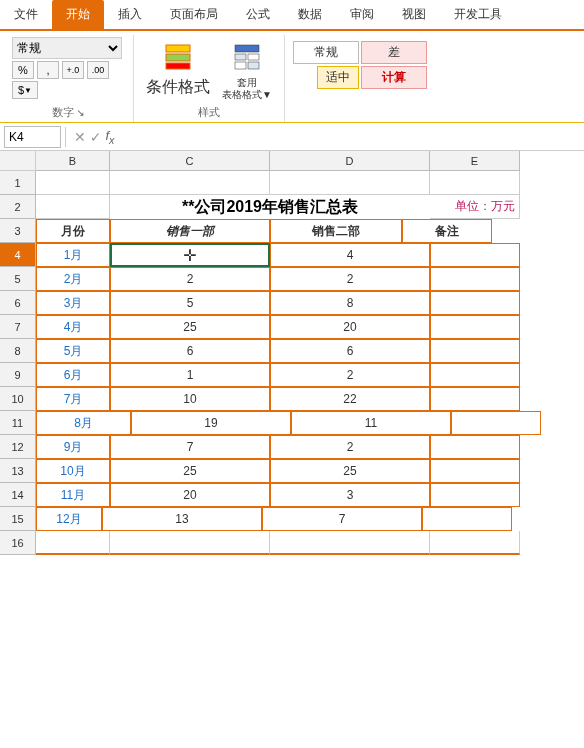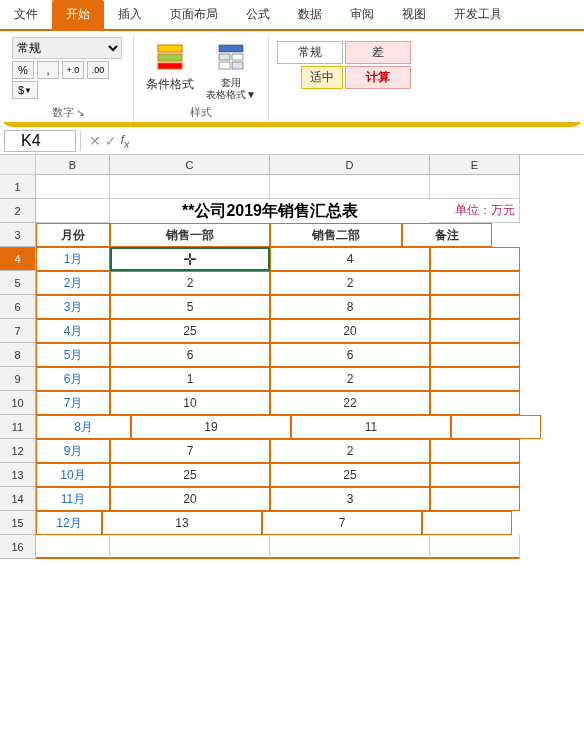--- a/index.html
+++ b/index.html
@@ -1,19 +1,19 @@
 <!DOCTYPE html>
 <html><head>
   <meta charset="utf-8">
   <style>
     * { margin: 0; padding: 0; box-sizing: border-box; }
     body { font-family: 'SimSun', 'Microsoft YaHei', sans-serif; font-size: 12px; background: #fff; width: 584px; height: 748px; overflow: hidden; }
 
     
-    .ribbon { background: #86efac; border-bottom: 5px solid #eab308; border-radius: 13px; }
+    .ribbon { background: #86efac; border-bottom: 1px solid #eab308; }
     .ribbon-tabs { display: flex; background: #fff; }
     .ribbon-tab {
       padding: 6px 14px;
       font-size: 12px;
       cursor: pointer;
       color: #333;
       border: none;
       background: transparent;
     }
     .ribbon-tab.active {
@@ -91,24 +91,24 @@
 
     
     .formula-bar {
       display: flex; align-items: center;
       padding: 3px 4px;
       border-bottom: 1px solid #ccc;
       background: #fff;
       height: 28px;
     }
     .cell-ref {
-      width: 72px;
+      width: 57px;
       border: 1px solid #bbb;
-      padding: 2px 16px;
-      font-size: 16px;
+      padding: 2px 4px;
+      font-size: 12px;
       height: 22px;
     }
     .formula-divider { width: 1px; background: #ccc; height: 20px; margin: 0 4px; }
     .formula-icons { display: flex; gap: 4px; align-items: center; padding: 0 4px; color: #666; font-size: 14px; }
     .formula-input {
       flex: 1;
       border: none;
       outline: none;
       font-size: 12px;
       height: 22px;
@@ -243,21 +243,21 @@
     <div class="ribbon-group">
       <div style="display:flex;gap:4px;align-items:flex-start;margin-top:4px;">
         <div class="icon-btn">
           <div class="icon-shape" style="font-size:16px;">
             <svg width="28" height="28" viewBox="0 0 28 28">
               <rect x="2" y="2" width="24" height="7" fill="#ffcc00" stroke="#e36c09" stroke-width="1"></rect>
               <rect x="2" y="11" width="24" height="7" fill="#92d050" stroke="#e36c09" stroke-width="1"></rect>
               <rect x="2" y="20" width="24" height="6" fill="#ff0000" stroke="#e36c09" stroke-width="1"></rect>
             </svg>
           </div>
-          <span style="font-size:12px;line-height:1.2;">条件格式</span>
+          <span style="font-size:16px;line-height:1.2;">条件格式</span>
         </div>
         <div class="icon-btn">
           <div class="icon-shape" style="font-size:16px;">
             <svg width="28" height="28" viewBox="0 0 28 28">
               <rect x="2" y="2" width="24" height="7" fill="#4472c4" stroke="#333" stroke-width="0.5"></rect>
               <rect x="2" y="11" width="11" height="6" fill="#dce6f1" stroke="#333" stroke-width="0.5"></rect>
               <rect x="15" y="11" width="11" height="6" fill="#fff" stroke="#333" stroke-width="0.5"></rect>
               <rect x="2" y="19" width="11" height="7" fill="#fff" stroke="#333" stroke-width="0.5"></rect>
               <rect x="15" y="19" width="11" height="7" fill="#dce6f1" stroke="#333" stroke-width="0.5"></rect>
             </svg>
@@ -345,21 +345,21 @@
           <span class="unit-text">单位：万元</span>
         </div>
       </div>
 
       <div style="position:absolute;top:24px;left:74px;width:320px;height:24px;display:flex;align-items:center;justify-content:center;pointer-events:none;">
         <span class="title-text">**公司2019年销售汇总表</span>
       </div>
 
       <div class="grid-row">
         <div class="grid-cell table-header-cell" style="width:74px;">月份</div>
-        <div class="grid-cell table-header-cell" style="width:160px;">销售一部</div>
+        <div class="grid-cell table-header-cell" style="width:160px;font-style:italic;">销售一部</div>
         <div class="grid-cell table-header-cell" style="width:132px;">销售二部</div>
         <div class="grid-cell table-header-cell" style="width:90px;">备注</div>
       </div>
 
       <div class="grid-row">
         <div class="grid-cell table-month-cell" style="width:74px;">1月</div>
         <div class="grid-cell table-data-cell selected" style="width:160px;">
           <span style="font-size:16px;cursor:move;">✛</span>
         </div>
         <div class="grid-cell table-data-cell" style="width:160px;">4</div>

